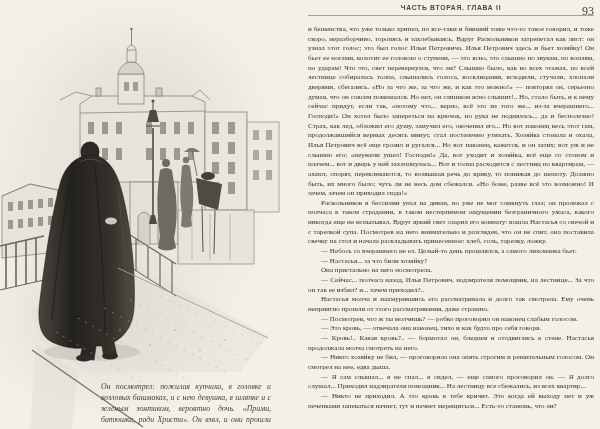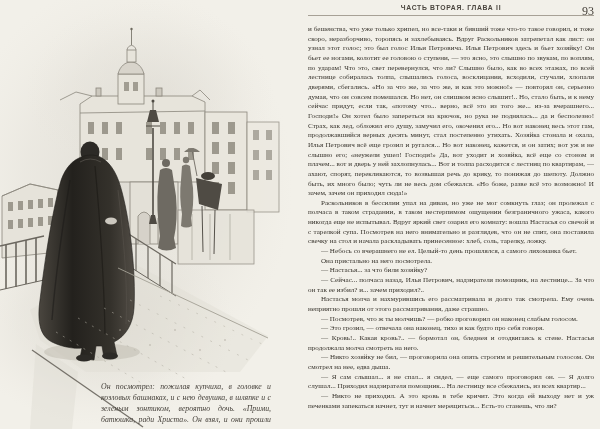--- a/index.html
+++ b/index.html
@@ -224,26 +224,26 @@
     <div class="running-head">
       <span class="running-title">ЧАСТЬ ВТОРАЯ. ГЛАВА II</span>
       <span class="page-number">93</span>
     </div>
     <div class="head-rule"></div>
 
     <div class="text-column">
       <p class="continuation">и бешенства, что уже только хрипел, но все-таки и бивший тоже что-то такое говорил, и тоже скоро, неразборчиво, торопясь и захлебываясь. Вдруг Раскольников затрепетал как лист: он узнал этот голос; это был голос Ильи Петровича. Илья Петрович здесь и бьет хозяйку! Он бьет ее ногами, колотит ее головою о ступени, — это ясно, это слышно по звукам, по воплям, по ударам! Что это, свет перевернулся, что ли? Слышно было, как во всех этажах, по всей лестнице собиралась толпа, слышались голоса, восклицания, всходили, стучали, хлопали дверями, сбегались. «Но за что же, за что же, и как это можно!» — повторял он, серьезно думая, что он совсем помешался. Но нет, он слишком ясно слышит!.. Но, стало быть, и к нему сейчас придут, если так, «потому что... верно, всё это из того же... из-за вчерашнего... Господи!» Он хотел было запереться на крючок, но рука не поднялась... да и бесполезно! Страх, как лед, обложил его душу, замучил его, окоченил его... Но вот наконец весь этот гам, продолжавшийся верных десять минут, стал постепенно утихать. Хозяйка стонала и охала, Илья Петрович всё еще грозил и ругался... Но вот наконец, кажется, и он затих; вот уж и не слышно его; «неужели ушел! Господи!» Да, вот уходит и хозяйка, всё еще со стоном и плачем... вот и дверь у ней захлопнулась... Вот и толпа расходится с лестниц по квартирам, — ахают, спорят, перекликаются, то возвышая речь до крику, то понижая до шепоту. Должно быть, их много было; чуть ли не весь дом сбежался. «Но боже, разве всё это возможно! И зачем, зачем он приходил сюда!»</p>
       <p>Раскольников в бессилии упал на диван, но уже не мог сомкнуть глаз; он пролежал с полчаса в таком страдании, в таком нестерпимом ощущении безграничного ужаса, какого никогда еще не испытывал. Вдруг яркий свет озарил его комнату: вошла Настасья со свечой и с тарелкой супа. Посмотрев на него внимательно и разглядев, что он не спит, она поставила свечку на стол и начала раскладывать принесенное: хлеб, соль, тарелку, ложку.</p>
       <p>— Небось со вчерашнего не ел. Целый-то день прошлялся, а самого лихоманка бьет.</p>
+      <p>— Настасья... за что били хозяйку?</p>
       <p>Она пристально на него посмотрела.</p>
-      <p>— Настасья... за что били хозяйку?</p>
       <p>— Сейчас... полчаса назад, Илья Петрович, надзирателя помощник, на лестнице... За что он так ее избил? и... зачем приходил?..</p>
       <p>Настасья молча и нахмурившись его рассматривала и долго так смотрела. Ему очень неприятно прошли от этого рассматривания, даже страшно.</p>
       <p>— Посмотрев, что ж ты молчишь? — робко проговорил он наконец слабым голосом.</p>
-      <p>— Это грозил, — отвечала она наконец, тихо и как будто про себя говоря.</p>
+      <p>— Это кровь, — отвечала она наконец, тихо и как будто про себя говоря.</p>
       <p>— Кровь!.. Какая кровь?.. — бормотал он, бледнея и отодвигаясь к стене. Настасья продолжала молча смотреть на него.</p>
       <p>— Никто хозяйку не бил, — проговорила она опять строгим и решительным голосом. Он смотрел на нее, едва дыша.</p>
       <p>— Я сам слышал... я не спал... я сидел, — еще самого проговорил он. — Я долго слушал... Приходил надзирателя помощник... На лестницу все сбежались, из всех квартир...</p>
       <p>— Никто не приходил. А это кровь в тебе кричит. Это когда ей выходу нет и уж печенками запекаться начнет, тут и начнет мерещиться... Есть-то станешь, что ли?</p>
     </div>
   </div>
 
 </div>
 
 </body></html>

